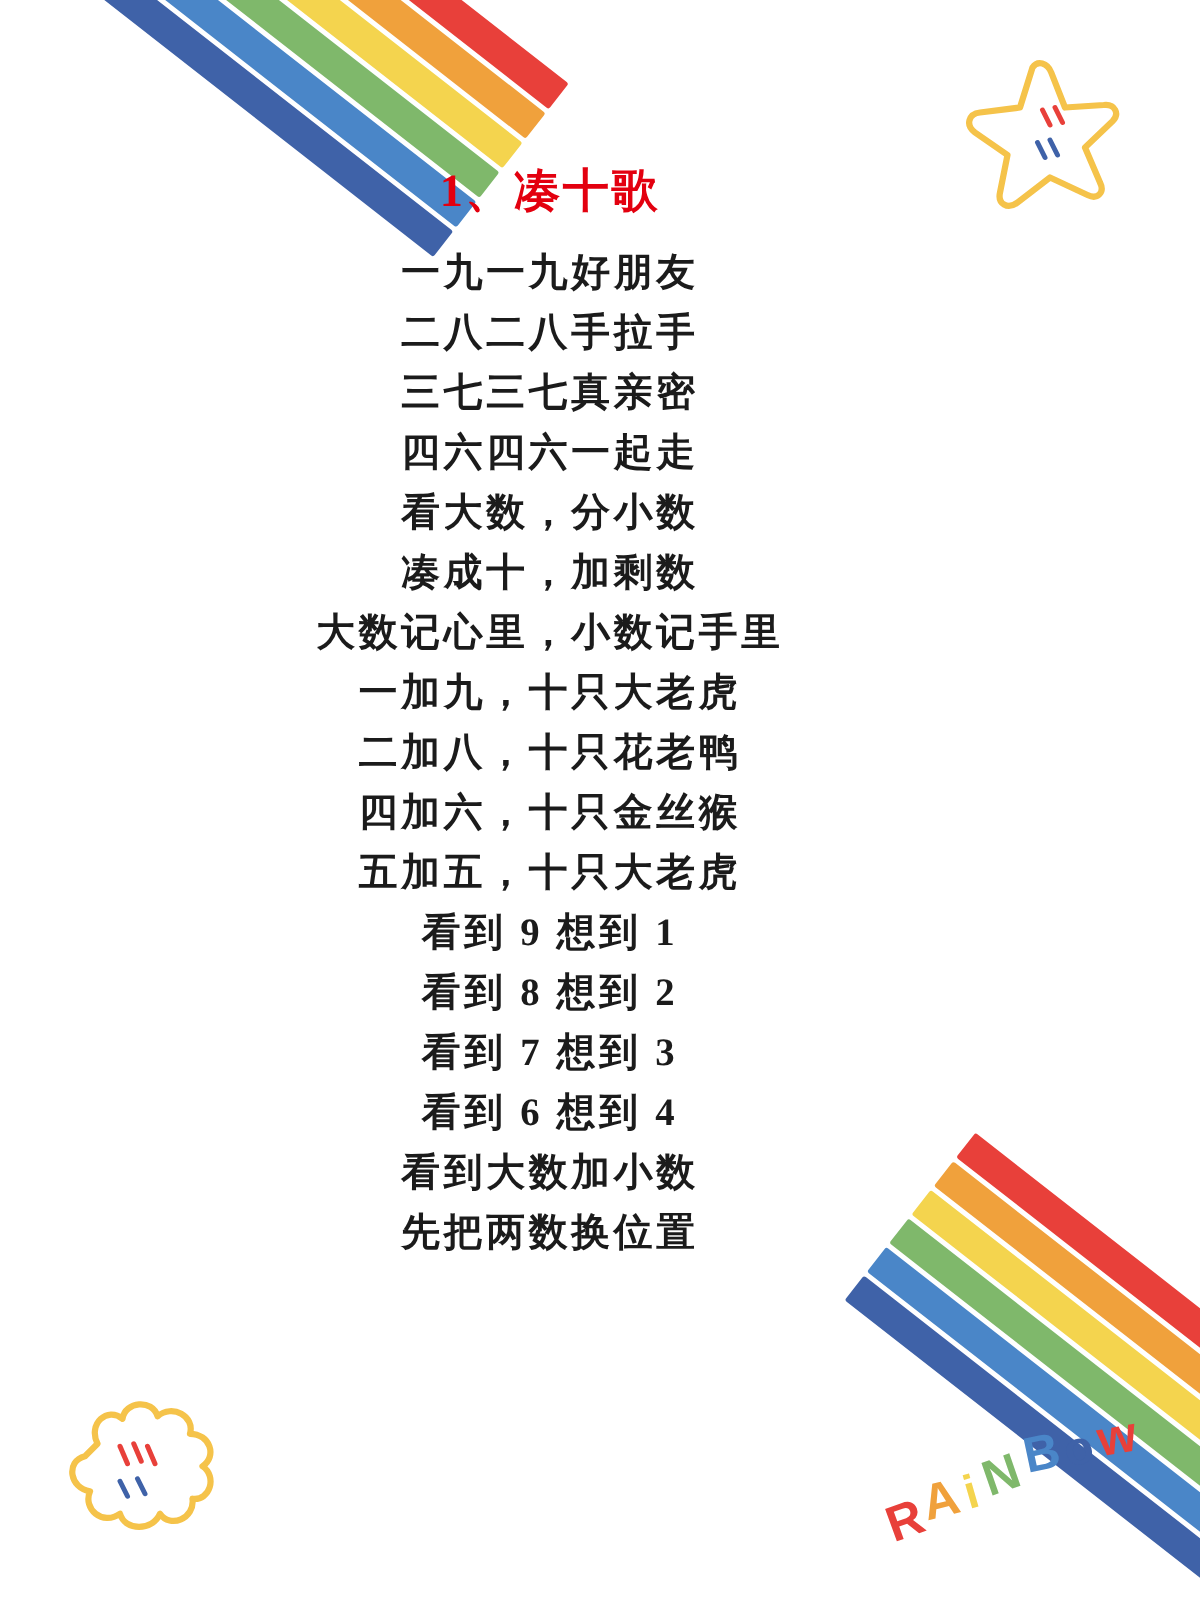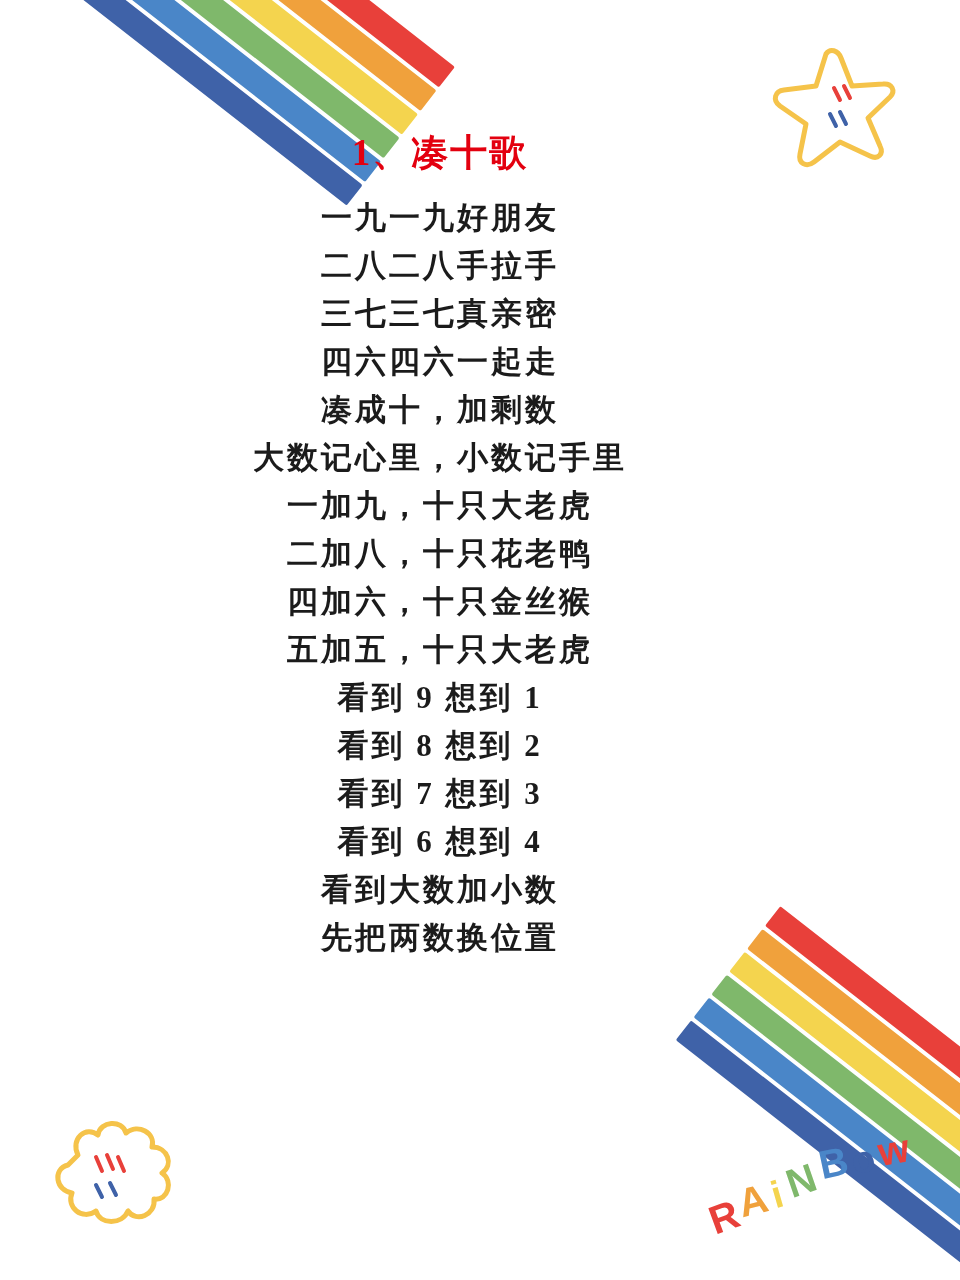--- a/index.html
+++ b/index.html
@@ -163,20 +163,21 @@
   <span style="position:absolute;left:182px;top:22px;font-size:40px;font-weight:bold;color:#e8403a;font-family:'Liberation Sans',sans-serif;transform:rotate(6deg);">w</span>
 </div>
 
 <div id="content">
   <h1 id="doc-title">1、凑十歌</h1>
   <div id="verse-block">
     <div class="verse-line">一九一九好朋友</div>
     <div class="verse-line">二八二八手拉手</div>
     <div class="verse-line">三七三七真亲密</div>
     <div class="verse-line">四六四六一起走</div>
+    <div class="verse-line">看大数，分小数</div>
     <div class="verse-line">凑成十，加剩数</div>
     <div class="verse-line">大数记心里，小数记手里</div>
     <div class="verse-line">一加九，十只大老虎</div>
     <div class="verse-line">二加八，十只花老鸭</div>
     <div class="verse-line">四加六，十只金丝猴</div>
     <div class="verse-line">五加五，十只大老虎</div>
     <div class="verse-line">看到 9 想到 1</div>
     <div class="verse-line">看到 8 想到 2</div>
     <div class="verse-line">看到 7 想到 3</div>
     <div class="verse-line">看到 6 想到 4</div>

